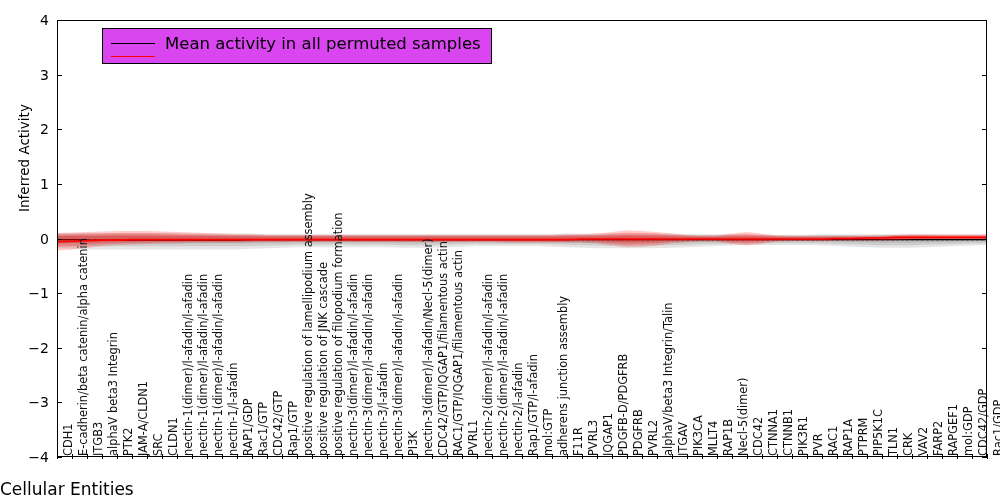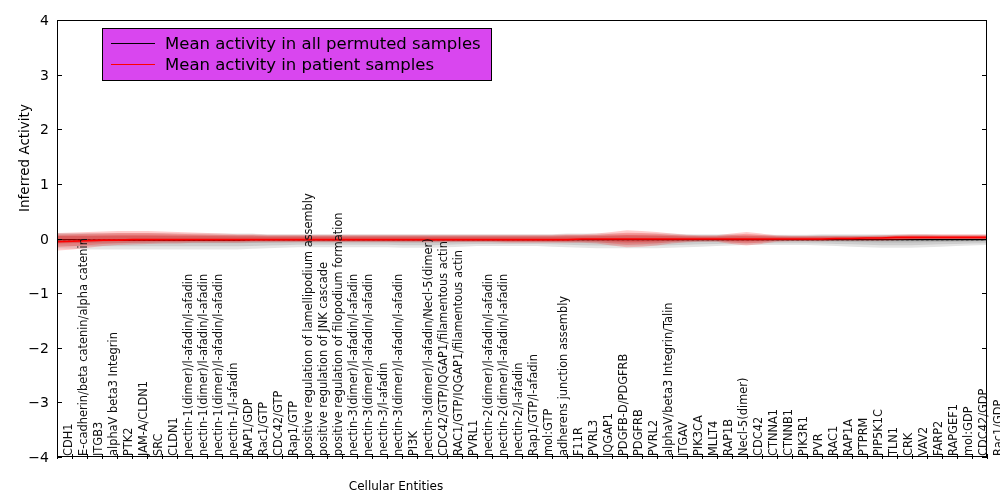--- a/index.html
+++ b/index.html
@@ -40,22 +40,22 @@
     position:absolute;top:0;width:0;height:0;
   }
   .xtick span{
     display:block;position:absolute;
     transform:rotate(-90deg);transform-origin:0 0;
     white-space:nowrap;font-size:11.4px;color:#111;
     left:4px;top:-3px;
   }
   .xtickmark{position:absolute;top:-5px;width:1px;height:5px;background:#000;}
   .xaxislabel{
-    position:absolute;left:0;top:479px;width:792px;text-align:center;
-    font-size:12px;color:#000;
+    position:absolute;left:0;top:479px;width:792px;text-align:left;
+    font-size:17px;color:#000;
   }
 
   
   .legend{
     position:absolute;left:62px;top:28px;
     background:#d946ef;border:1.1px solid #000;
     padding:6px 10px 6px 8px;
     display:flex;flex-direction:column;gap:4px;
     z-index:30;
     margin-left:40px;
@@ -375,17 +375,16 @@
     </div>
   <div class="xaxislabel">Cellular Entities</div>
 
   <div class="legend">
     <div class="legrow">
       <span class="legline"></span>
       <span class="legtext">Mean activity in all permuted samples</span>
     </div>
     <div class="legrow">
       <span class="legline red"></span>
-      <span class="legtext">Mean activity in patient samples</span>
     </div>
   </div>
 
 </div>
 
 </body></html>

